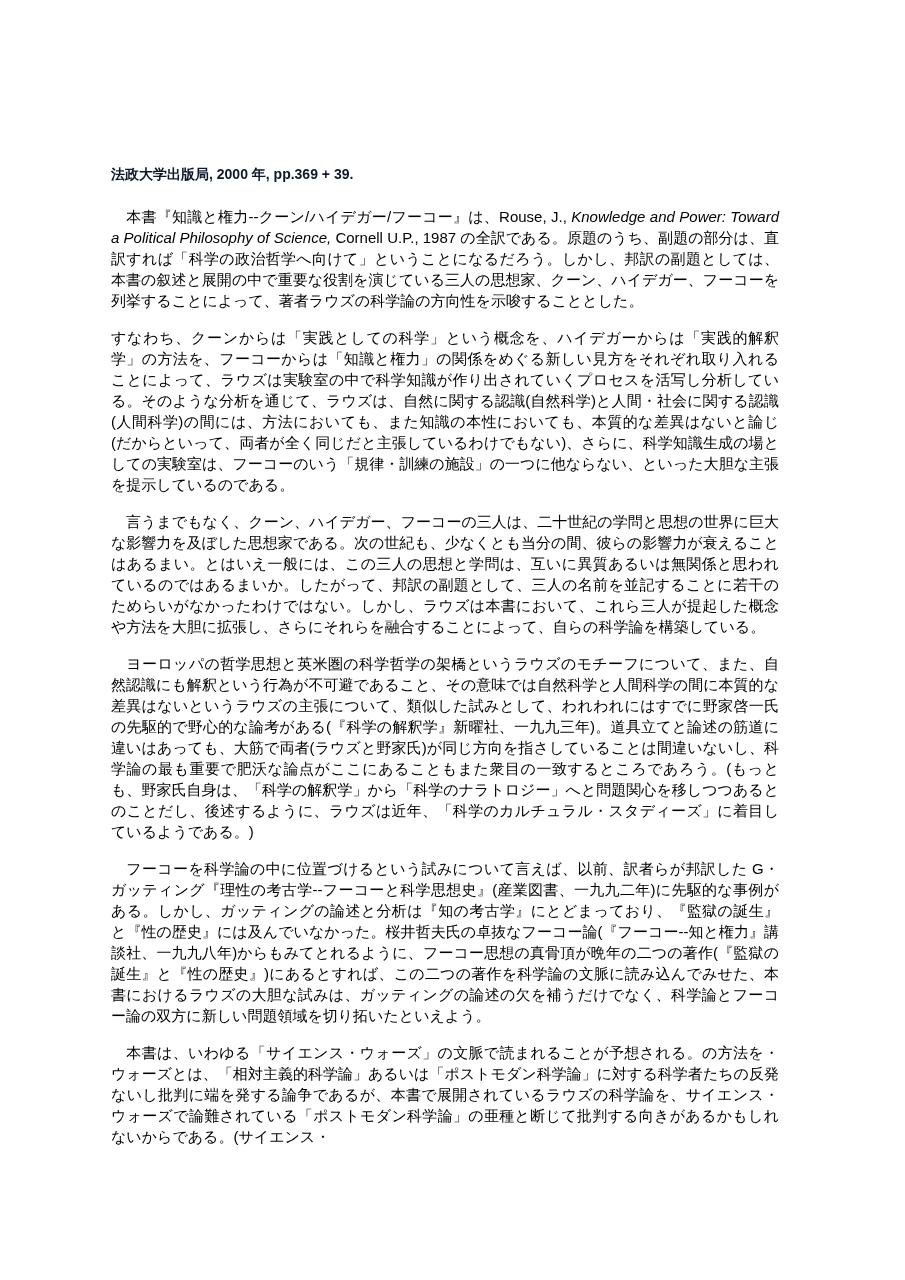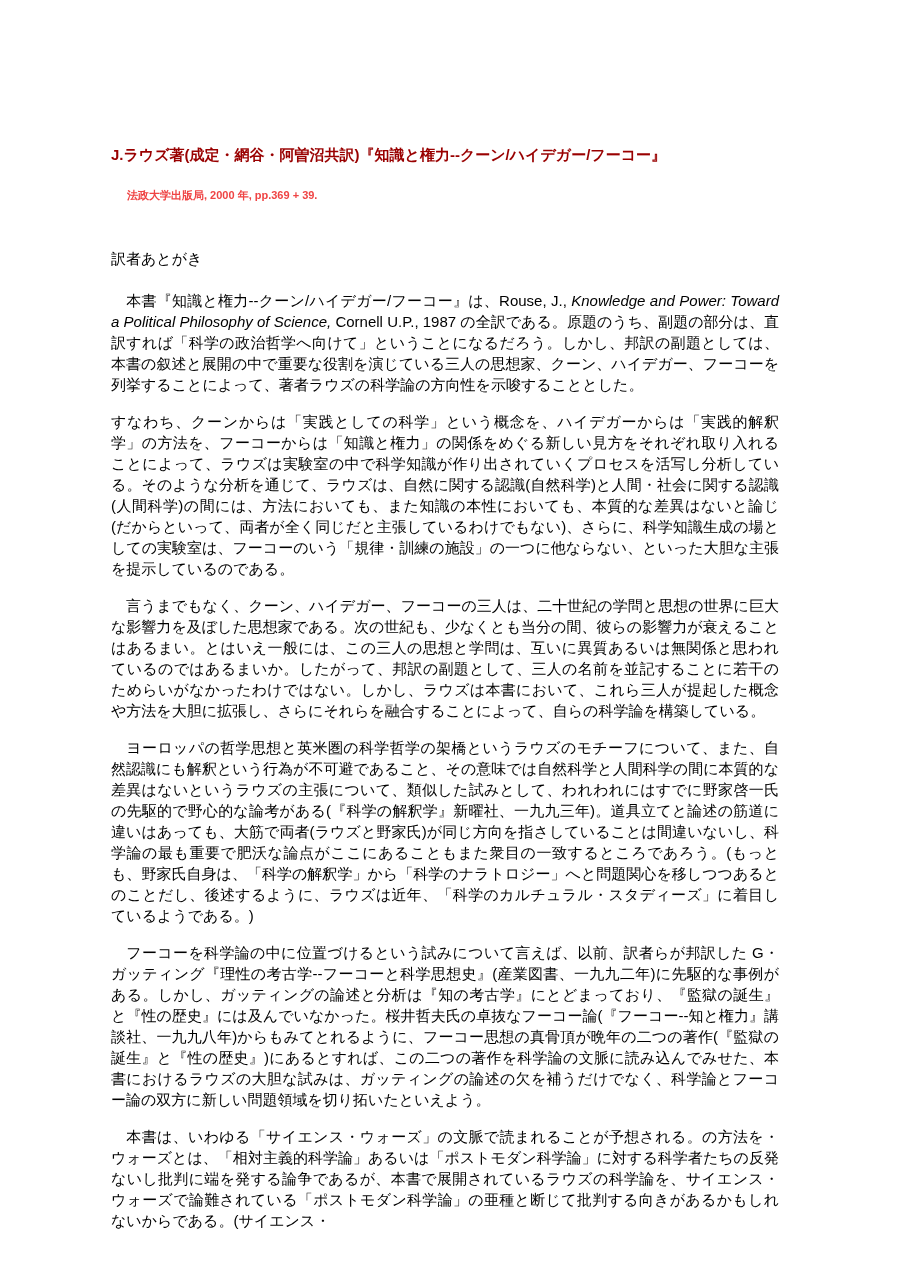--- a/index.html
+++ b/index.html
@@ -22,25 +22,25 @@
     background: #ffffff;
   }
   .doc-title {
     font-size: 15px;
     line-height: 21px;
     font-weight: bold;
     color: #990000;
     margin: 0;
   }
   .doc-publisher {
-    font-size: 11px;
+    font-size: 14px;
     line-height: 21px;
     font-weight: bold;
-    color: #ef4444;
-    margin: 20px 0 0 16px;
+    color: #0f172a;
+    margin: 20px 0 0 0;
   }
   .section-heading {
     font-size: 15px;
     line-height: 21px;
     font-weight: normal;
     color: #000000;
     margin: 42px 0 0 0;
   }
   p.body-par {
     font-size: 15px;
@@ -53,25 +53,23 @@
     margin-top: 21px;
   }
   p.body-par i {
     font-style: italic;
   }
 </style>
 </head>
 <body>
 
 <div class="page">
-  <h1 class="doc-title">J.ラウズ著(成定・網谷・阿曽沼共訳)『知識と権力--クーン/ハイデガー/フーコー』</h1>
 
   <p class="doc-publisher">法政大学出版局, 2000 年, pp.369 + 39.</p>
 
-  <h2 class="section-heading">訳者あとがき</h2>
 
   <main>
     <p class="body-par"><span>　本書『知識と権力--クーン/ハイデガー/フーコー』は、Rouse, J., </span><i>Knowledge and Power: Toward a Political Philosophy of Science,</i><span> Cornell U.P., 1987 の全訳である。原題のうち、副題の部分は、直訳すれば「科学の政治哲学へ向けて」ということになるだろう。しかし、邦訳の副題としては、本書の叙述と展開の中で重要な役割を演じている三人の思想家、クーン、ハイデガー、フーコーを列挙することによって、著者ラウズの科学論の方向性を示唆することとした。</span></p>
     <p class="body-par"><span>すなわち、クーンからは「実践としての科学」という概念を、ハイデガーからは「実践的解釈学」の方法を、フーコーからは「知識と権力」の関係をめぐる新しい見方をそれぞれ取り入れることによって、ラウズは実験室の中で科学知識が作り出されていくプロセスを活写し分析している。そのような分析を通じて、ラウズは、自然に関する認識(自然科学)と人間・社会に関する認識(人間科学)の間には、方法においても、また知識の本性においても、本質的な差異はないと論じ(だからといって、両者が全く同じだと主張しているわけでもない)、さらに、科学知識生成の場としての実験室は、フーコーのいう「規律・訓練の施設」の一つに他ならない、といった大胆な主張を提示しているのである。</span></p>
     <p class="body-par"><span>　言うまでもなく、クーン、ハイデガー、フーコーの三人は、二十世紀の学問と思想の世界に巨大な影響力を及ぼした思想家である。次の世紀も、少なくとも当分の間、彼らの影響力が衰えることはあるまい。とはいえ一般には、この三人の思想と学問は、互いに異質あるいは無関係と思われているのではあるまいか。したがって、邦訳の副題として、三人の名前を並記することに若干のためらいがなかったわけではない。しかし、ラウズは本書において、これら三人が提起した概念や方法を大胆に拡張し、さらにそれらを融合することによって、自らの科学論を構築している。</span></p>
     <p class="body-par"><span>　ヨーロッパの哲学思想と英米圏の科学哲学の架橋というラウズのモチーフについて、また、自然認識にも解釈という行為が不可避であること、その意味では自然科学と人間科学の間に本質的な差異はないというラウズの主張について、類似した試みとして、われわれにはすでに野家啓一氏の先駆的で野心的な論考がある(『科学の解釈学』新曜社、一九九三年)。道具立てと論述の筋道に違いはあっても、大筋で両者(ラウズと野家氏)が同じ方向を指さしていることは間違いないし、科学論の最も重要で肥沃な論点がここにあることもまた衆目の一致するところであろう。(もっとも、野家氏自身は、「科学の解釈学」から「科学のナラトロジー」へと問題関心を移しつつあるとのことだし、後述するように、ラウズは近年、「科学のカルチュラル・スタディーズ」に着目しているようである。)</span></p>
     <p class="body-par"><span>　フーコーを科学論の中に位置づけるという試みについて言えば、以前、訳者らが邦訳した G・ガッティング『理性の考古学--フーコーと科学思想史』(産業図書、一九九二年)に先駆的な事例がある。しかし、ガッティングの論述と分析は『知の考古学』にとどまっており、『監獄の誕生』と『性の歴史』には及んでいなかった。桜井哲夫氏の卓抜なフーコー論(『フーコー--知と権力』講談社、一九九八年)からもみてとれるように、フーコー思想の真骨頂が晩年の二つの著作(『監獄の誕生』と『性の歴史』)にあるとすれば、この二つの著作を科学論の文脈に読み込んでみせた、本書におけるラウズの大胆な試みは、ガッティングの論述の欠を補うだけでなく、科学論とフーコー論の双方に新しい問題領域を切り拓いたといえよう。</span></p>
     <p class="body-par"><span>　本書は、いわゆる「サイエンス・ウォーズ」の文脈で読まれることが予想される。の方法を・ウォーズとは、「相対主義的科学論」あるいは「ポストモダン科学論」に対する科学者たちの反発ないし批判に端を発する論争であるが、本書で展開されているラウズの科学論を、サイエンス・ウォーズで論難されている「ポストモダン科学論」の亜種と断じて批判する向きがあるかもしれないからである。(サイエンス・</span></p>
   </main>
 </div>

